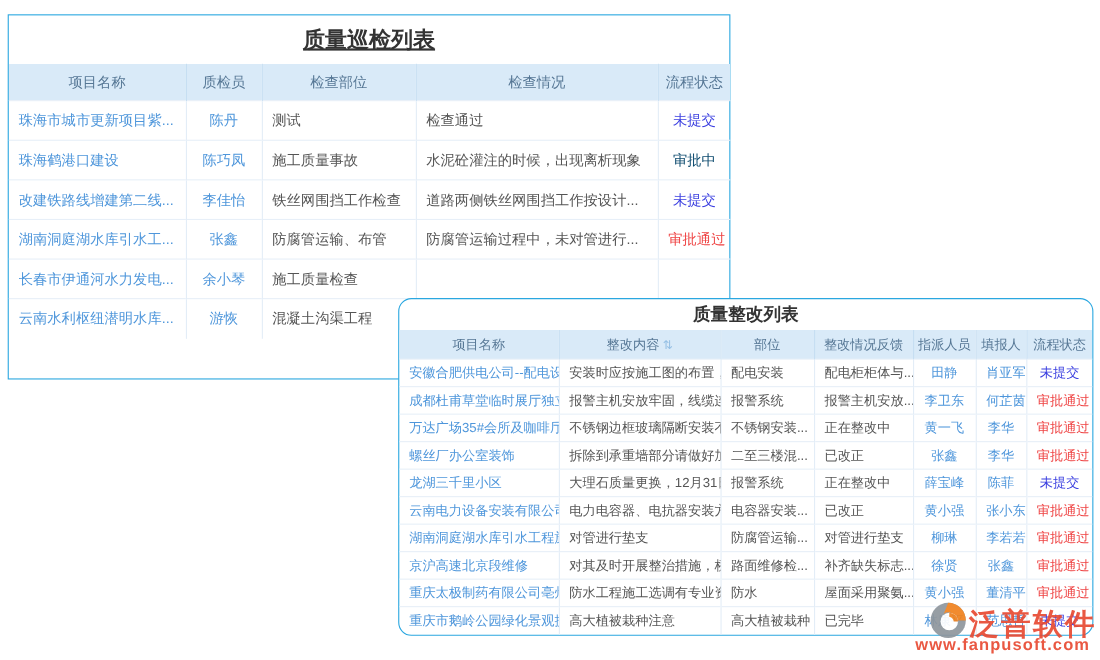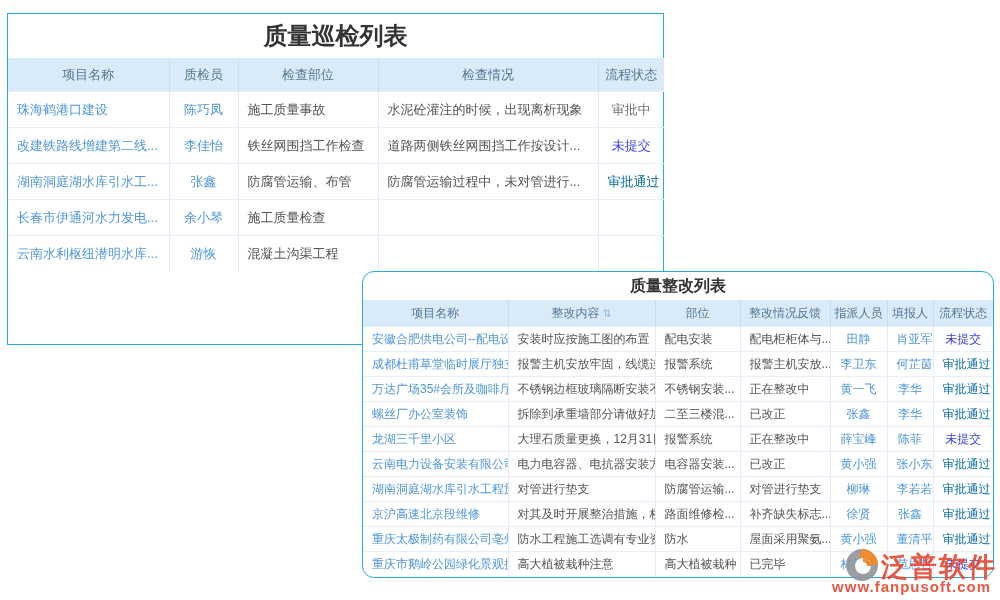--- a/index.html
+++ b/index.html
@@ -16,21 +16,21 @@
     border:1px solid #2aa7e0;
     box-sizing:border-box;
   }
   #inspection-panel { left:7px; top:13px; width:657px; height:332px; z-index:1; }
   #rectification-panel { left:362px; top:271px; width:632px; z-index:5;border-radius:12px; }
 
   .panel-title {
     display:flex; align-items:center; justify-content:center;
     font-weight:bold; color:#333333;
   }
-  #inspection-panel .panel-title { height:44px; font-size:24px; }
+  #inspection-panel .panel-title { height:44px; font-size:20px;text-decoration:underline; }
   #rectification-panel .panel-title { height:28px; font-size:16px; }
 
   table { border-collapse:collapse; width:100%; table-layout:fixed; }
   th {
     background:#d9eaf8;
     color:#567795;
     font-weight:normal;
     border-right:1px solid #c6def2;
     padding:0 4px;
     overflow:hidden; white-space:nowrap;
@@ -47,22 +47,22 @@
 
   #inspection-panel th { height:33px; font-size:13px; }
   #inspection-panel td { height:36px; font-size:13px; }
   #rectification-panel th { height:26px; font-size:12px; }
   #rectification-panel td { height:25px; font-size:12px; }
 
   .tl { text-align:left; }
   .tc { text-align:center; }
   .link { color:#4e96db; }
   .st-unsubmitted { color:#3c40e0; }
-  .st-pending { color:#737373; }
-  .st-approved { color:#0369a1; }
+  .st-pending { color:#0c4a6e; }
+  .st-approved { color:#ef4444; }
 
   .sort-icon { color:#94bfe4; font-size:11px; margin-left:3px; }
 
   #watermark {
     position:absolute; right:3px; bottom:5px; z-index:20;
     pointer-events:none; opacity:0.92;
     display:flex; flex-direction:column; align-items:flex-end;
   }
   .wm-row { display:flex; align-items:center; }
   .wm-brand {
@@ -90,20 +90,27 @@
     <thead>
       <tr>
         <th class="tc">项目名称</th>
         <th class="tc">质检员</th>
         <th class="tc">检查部位</th>
         <th class="tc">检查情况</th>
         <th class="tc">流程状态</th>
       </tr>
     </thead>
     <tbody>
+        <tr>
+          <td class="tl link">珠海市城市更新项目紫...</td>
+          <td class="tc link">陈丹</td>
+          <td class="tl">测试</td>
+          <td class="tl">检查通过</td>
+          <td class="tc st-unsubmitted">未提交</td>
+        </tr>
         <tr>
           <td class="tl link">珠海鹤港口建设</td>
           <td class="tc link">陈巧凤</td>
           <td class="tl">施工质量事故</td>
           <td class="tl">水泥砼灌注的时候，出现离析现象</td>
           <td class="tc st-pending">审批中</td>
         </tr>
         <tr>
           <td class="tl link">改建铁路线增建第二线...</td>
           <td class="tc link">李佳怡</td>

